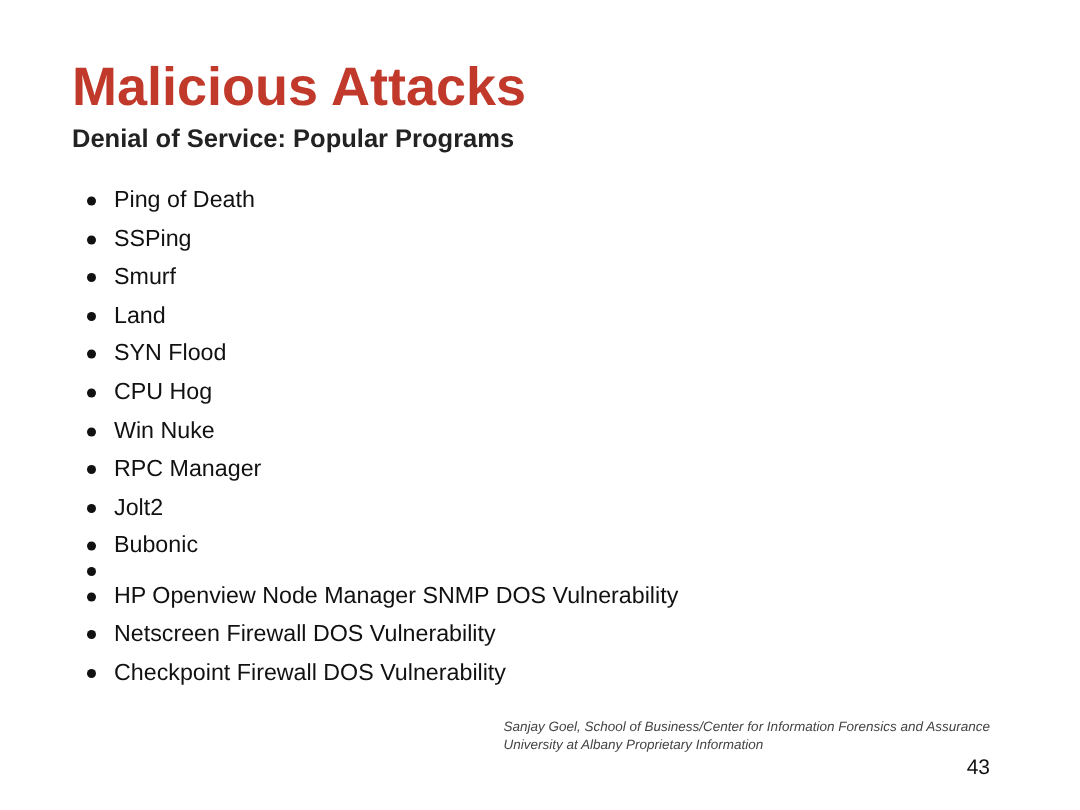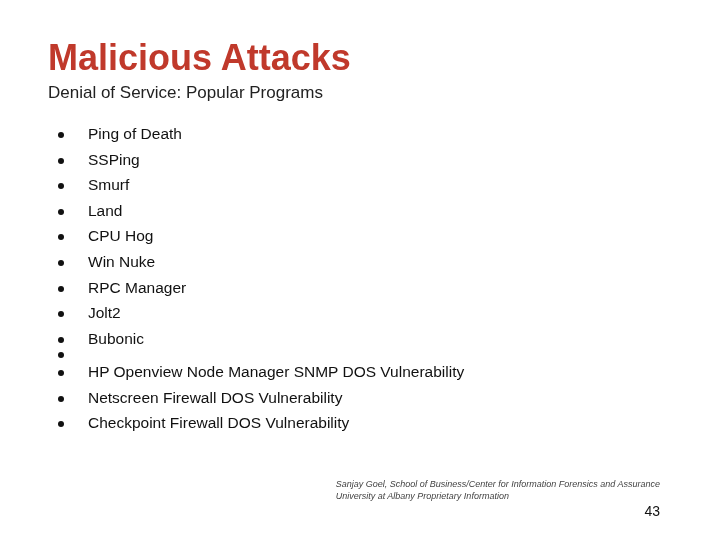--- a/index.html
+++ b/index.html
@@ -28,37 +28,37 @@
       font-size: 36px;
       font-weight: bold;
       color: #c0392b;
       line-height: 1.2;
       margin-bottom: 4px;
     }
 
     .subtitle {
       font-size: 17px;
       color: #222;
-      font-weight: normal;
+      font-weight: bold;
       margin-bottom: 18px;
     }
 
     .bullet-list {
       list-style: none;
       padding: 0;
       margin: 0 0 0 10px;
     }
 
     .bullet-list li {
       font-size: 15.5px;
       color: #111;
       line-height: 1.65;
       display: flex;
       align-items: baseline;
-      gap: 24px;
+      gap: 12px;
     }
 
     .bullet-dot {
       display: inline-block;
       width: 6px;
       height: 6px;
       background: #111;
       border-radius: 50%;
       flex-shrink: 0;
       margin-top: 2px;
@@ -112,20 +112,24 @@
       <li>
         <span class="bullet-dot"></span>
         <span>Smurf</span>
       </li>
       <li>
         <span class="bullet-dot"></span>
         <span>Land</span>
       </li>
       <li>
         <span class="bullet-dot"></span>
+        <span>SYN Flood</span>
+      </li>
+      <li>
+        <span class="bullet-dot"></span>
         <span>CPU Hog</span>
       </li>
       <li>
         <span class="bullet-dot"></span>
         <span>Win Nuke</span>
       </li>
       <li>
         <span class="bullet-dot"></span>
         <span>RPC Manager</span>
       </li>

